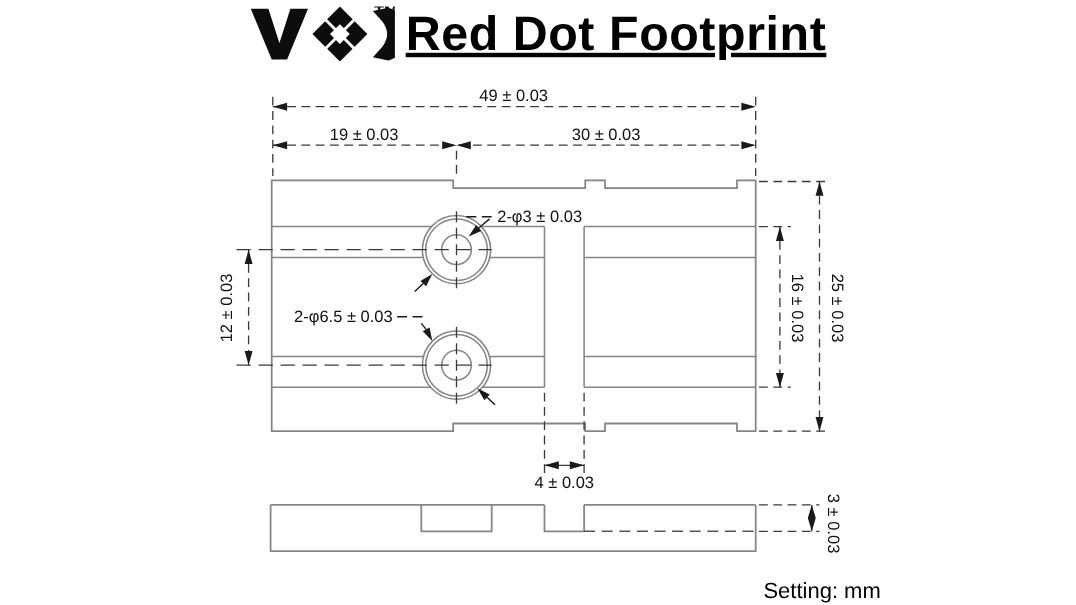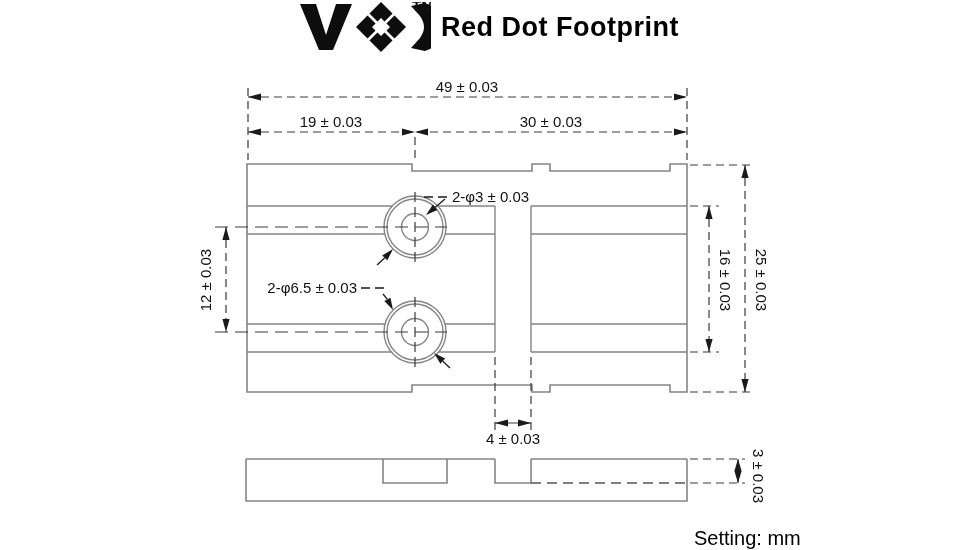--- a/index.html
+++ b/index.html
@@ -2,25 +2,25 @@
 <html><head>
 <meta charset="utf-8">
 <style>
   html,body{margin:0;padding:0;background:#ffffff;}
   #stage{
     position:relative;width:978px;height:550px;background:#ffffff;overflow:hidden;
     font-family:"Liberation Sans", sans-serif;
   }
   #titlebar{
     position:absolute;left:0;top:2px;width:978px;height:54px;
-    display:flex;align-items:flex-start;justify-content:center;gap:10px;
+    display:flex;align-items:flex-end;justify-content:center;gap:10px;text-decoration:underline;
   }
   #brand-logo{width:132px;height:50px;flex:0 0 auto;}
   #page-title{
-    font-size:27px;font-weight:bold;color:#000;letter-spacing:0.5px;
+    font-size:44px;font-weight:bold;color:#000;letter-spacing:0.5px;
     line-height:50px;white-space:nowrap;
   }
   #drawing{position:absolute;left:0;top:0;width:978px;height:550px;}
   #setting-note{
     position:absolute;left:694px;top:527px;font-size:20px;color:#000;
   }
   .sr{position:absolute;width:1px;height:1px;overflow:hidden;clip:rect(0 0 0 0);}
   text{font-family:"Liberation Sans", sans-serif;font-size:15px;fill:#111;}
 </style>
 </head>

